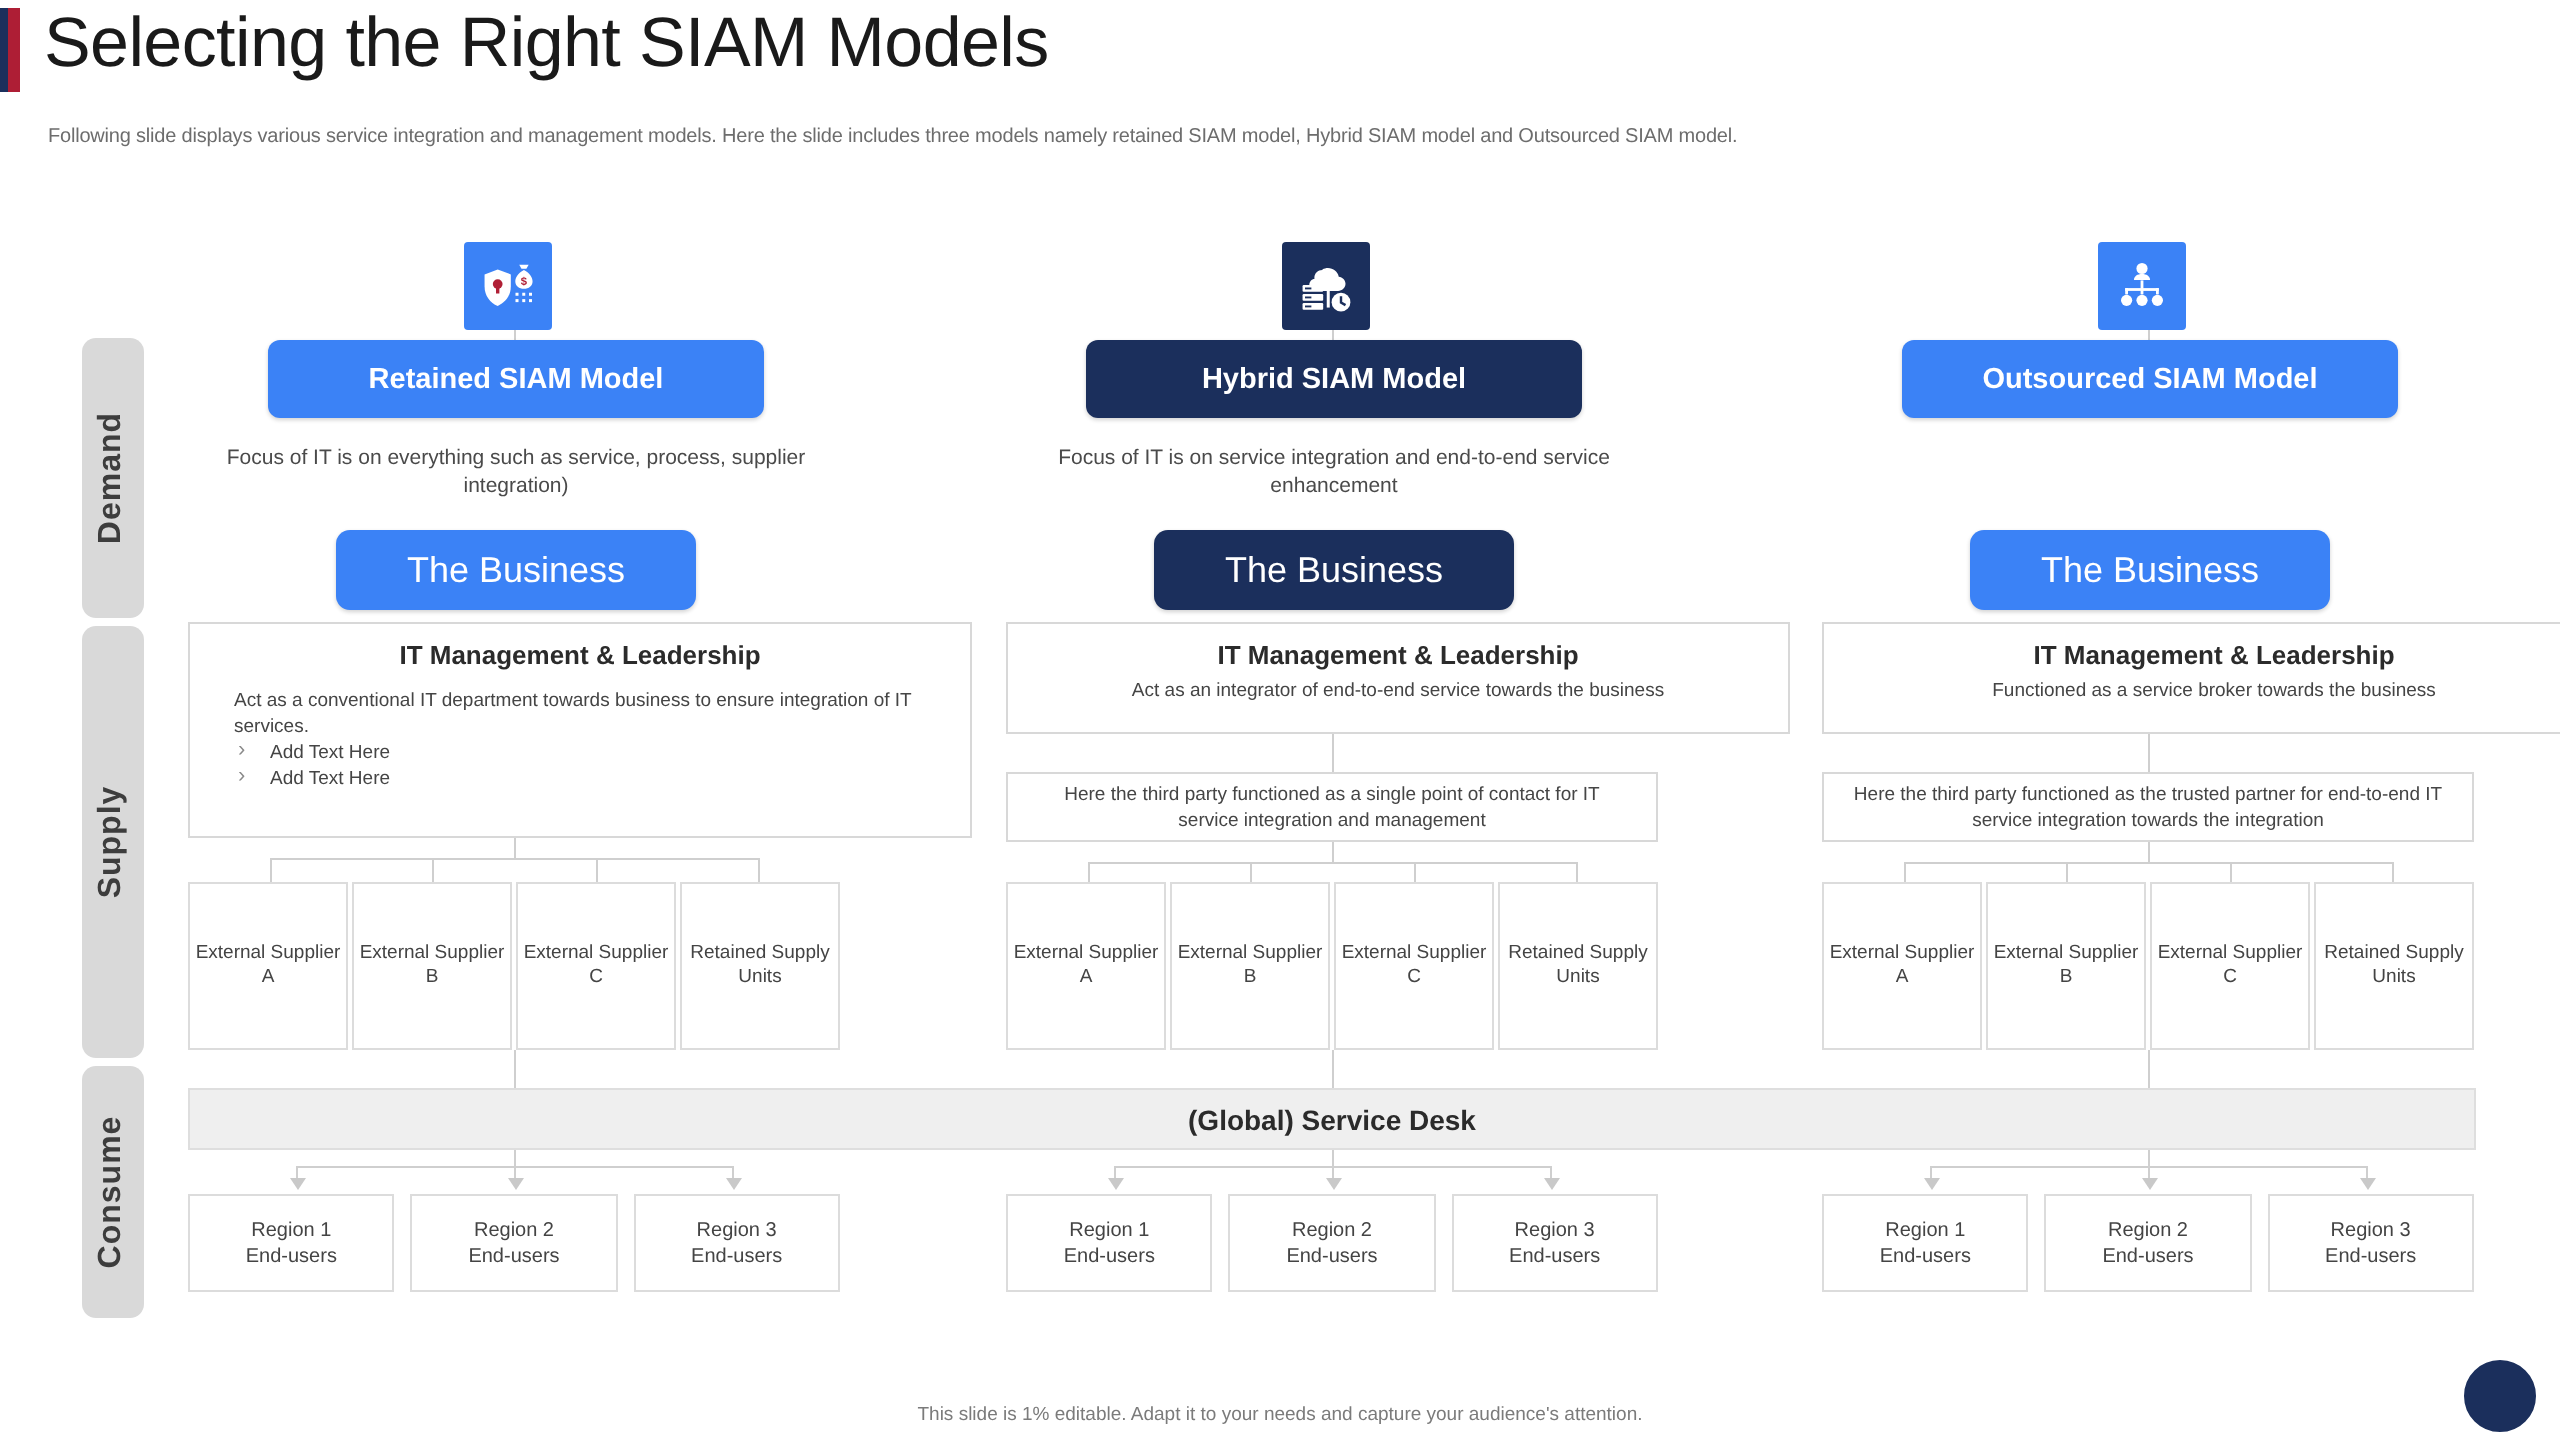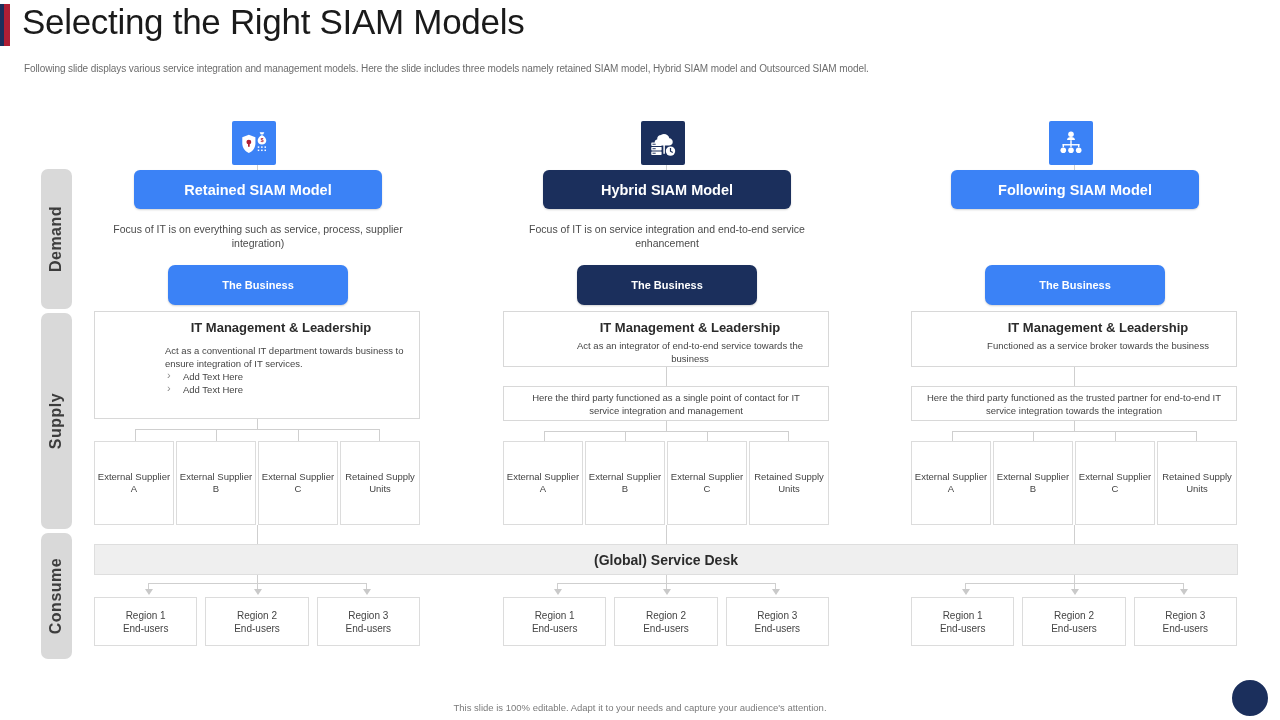--- a/index.html
+++ b/index.html
@@ -37,24 +37,24 @@
   .navy-bg{background:#1b2f5c;}
   .model-pill{
     position:absolute;top:170px;left:46px;width:248px;height:39px;border-radius:6px;
     display:flex;align-items:center;justify-content:center;color:#fff;font-weight:bold;font-size:14.5px;
     box-shadow:0 1px 2px rgba(0,0,0,.18);
   }
   .focus-txt{position:absolute;top:222px;left:20px;width:300px;text-align:center;font-size:10.5px;
              color:#4a4a4a;line-height:14px;}
   .biz-pill{
     position:absolute;top:265px;left:80px;width:180px;height:40px;border-radius:7px;
-    display:flex;align-items:center;justify-content:center;color:#fff;font-weight:bold;font-size:11px;
+    display:flex;align-items:center;justify-content:center;color:#fff;font-weight:normal;font-size:18px;
     box-shadow:0 1px 2px rgba(0,0,0,.18);z-index:3;
   }
-  .itm-box{position:absolute;left:6px;width:326px;border:1px solid #d8d8d8;background:#fff;box-sizing:border-box;padding-left:48px;}
+  .itm-box{position:absolute;left:6px;width:392px;border:1px solid #d8d8d8;background:#fff;box-sizing:border-box;}
   .itm-title{text-align:center;font-weight:bold;font-size:13px;color:#2b2b2b;padding-top:8px;}
   .itm-body{font-size:9.5px;color:#454545;line-height:13px;}
   .itm-body.center{text-align:center;padding:4px 14px 8px;}
   .itm-body.left{text-align:left;padding:9px 14px 8px 22px;}
   .bullet{display:block;padding-left:18px;position:relative;line-height:13px;}
   .bullet:before{content:"\203A";position:absolute;left:2px;top:-1px;color:#8a8a8a;font-size:11px;}
   .third-box{position:absolute;left:6px;width:326px;border:1px solid #d8d8d8;background:#fff;box-sizing:border-box;
              text-align:center;font-size:9.5px;color:#454545;line-height:13px;
              display:flex;align-items:center;justify-content:center;padding:5px 12px;}
   
@@ -270,21 +270,21 @@
       <rect x="6.4" y="17.2" width="1.6" height="3.6"></rect>
       <rect x="15.2" y="17.2" width="1.6" height="3.6"></rect>
       <rect x="24" y="17.2" width="1.6" height="3.6"></rect>
       <circle cx="7.2" cy="24.2" r="3.2"></circle>
         <circle cx="16" cy="24.2" r="3.2"></circle>
         <circle cx="24.8" cy="24.2" r="3.2"></circle>
     </svg>
     </div>
     <div class="vline" style="left: 169px; top: 165px; height: 6px;"></div>
     <div class="model-pill red-bg">
-      <span>Following SIAM Model</span>
+      <span>Outsourced SIAM Model</span>
     </div>
     <div class="biz-pill red-bg">
       <span>The Business</span>
     </div>
     <div class="itm-box" style="top: 311px; height: 56px;">
       <div class="itm-title">IT Management &amp; Leadership</div>
       <div class="itm-body center"><span>Functioned as a service broker towards the business</span></div>
     </div>
     <div class="vline" style="left: 169px; top: 367px; height: 19px;"></div>
     <div class="third-box" style="top: 386px; height: 35px;">
@@ -338,14 +338,14 @@
           <div>End-users</div>
         </div>
       </div>
     </div>
   </div>
 
 <div class="svc-desk">
   <span>(Global)  Service Desk</span>
 </div>
 
-<div class="footer">This slide is 100% editable.  Adapt it to your needs and capture your audience's attention.</div>
+<div class="footer">This slide is 1% editable.  Adapt it to your needs and capture your audience's attention.</div>
 <div class="corner-dot"></div>
 
 </body></html>

